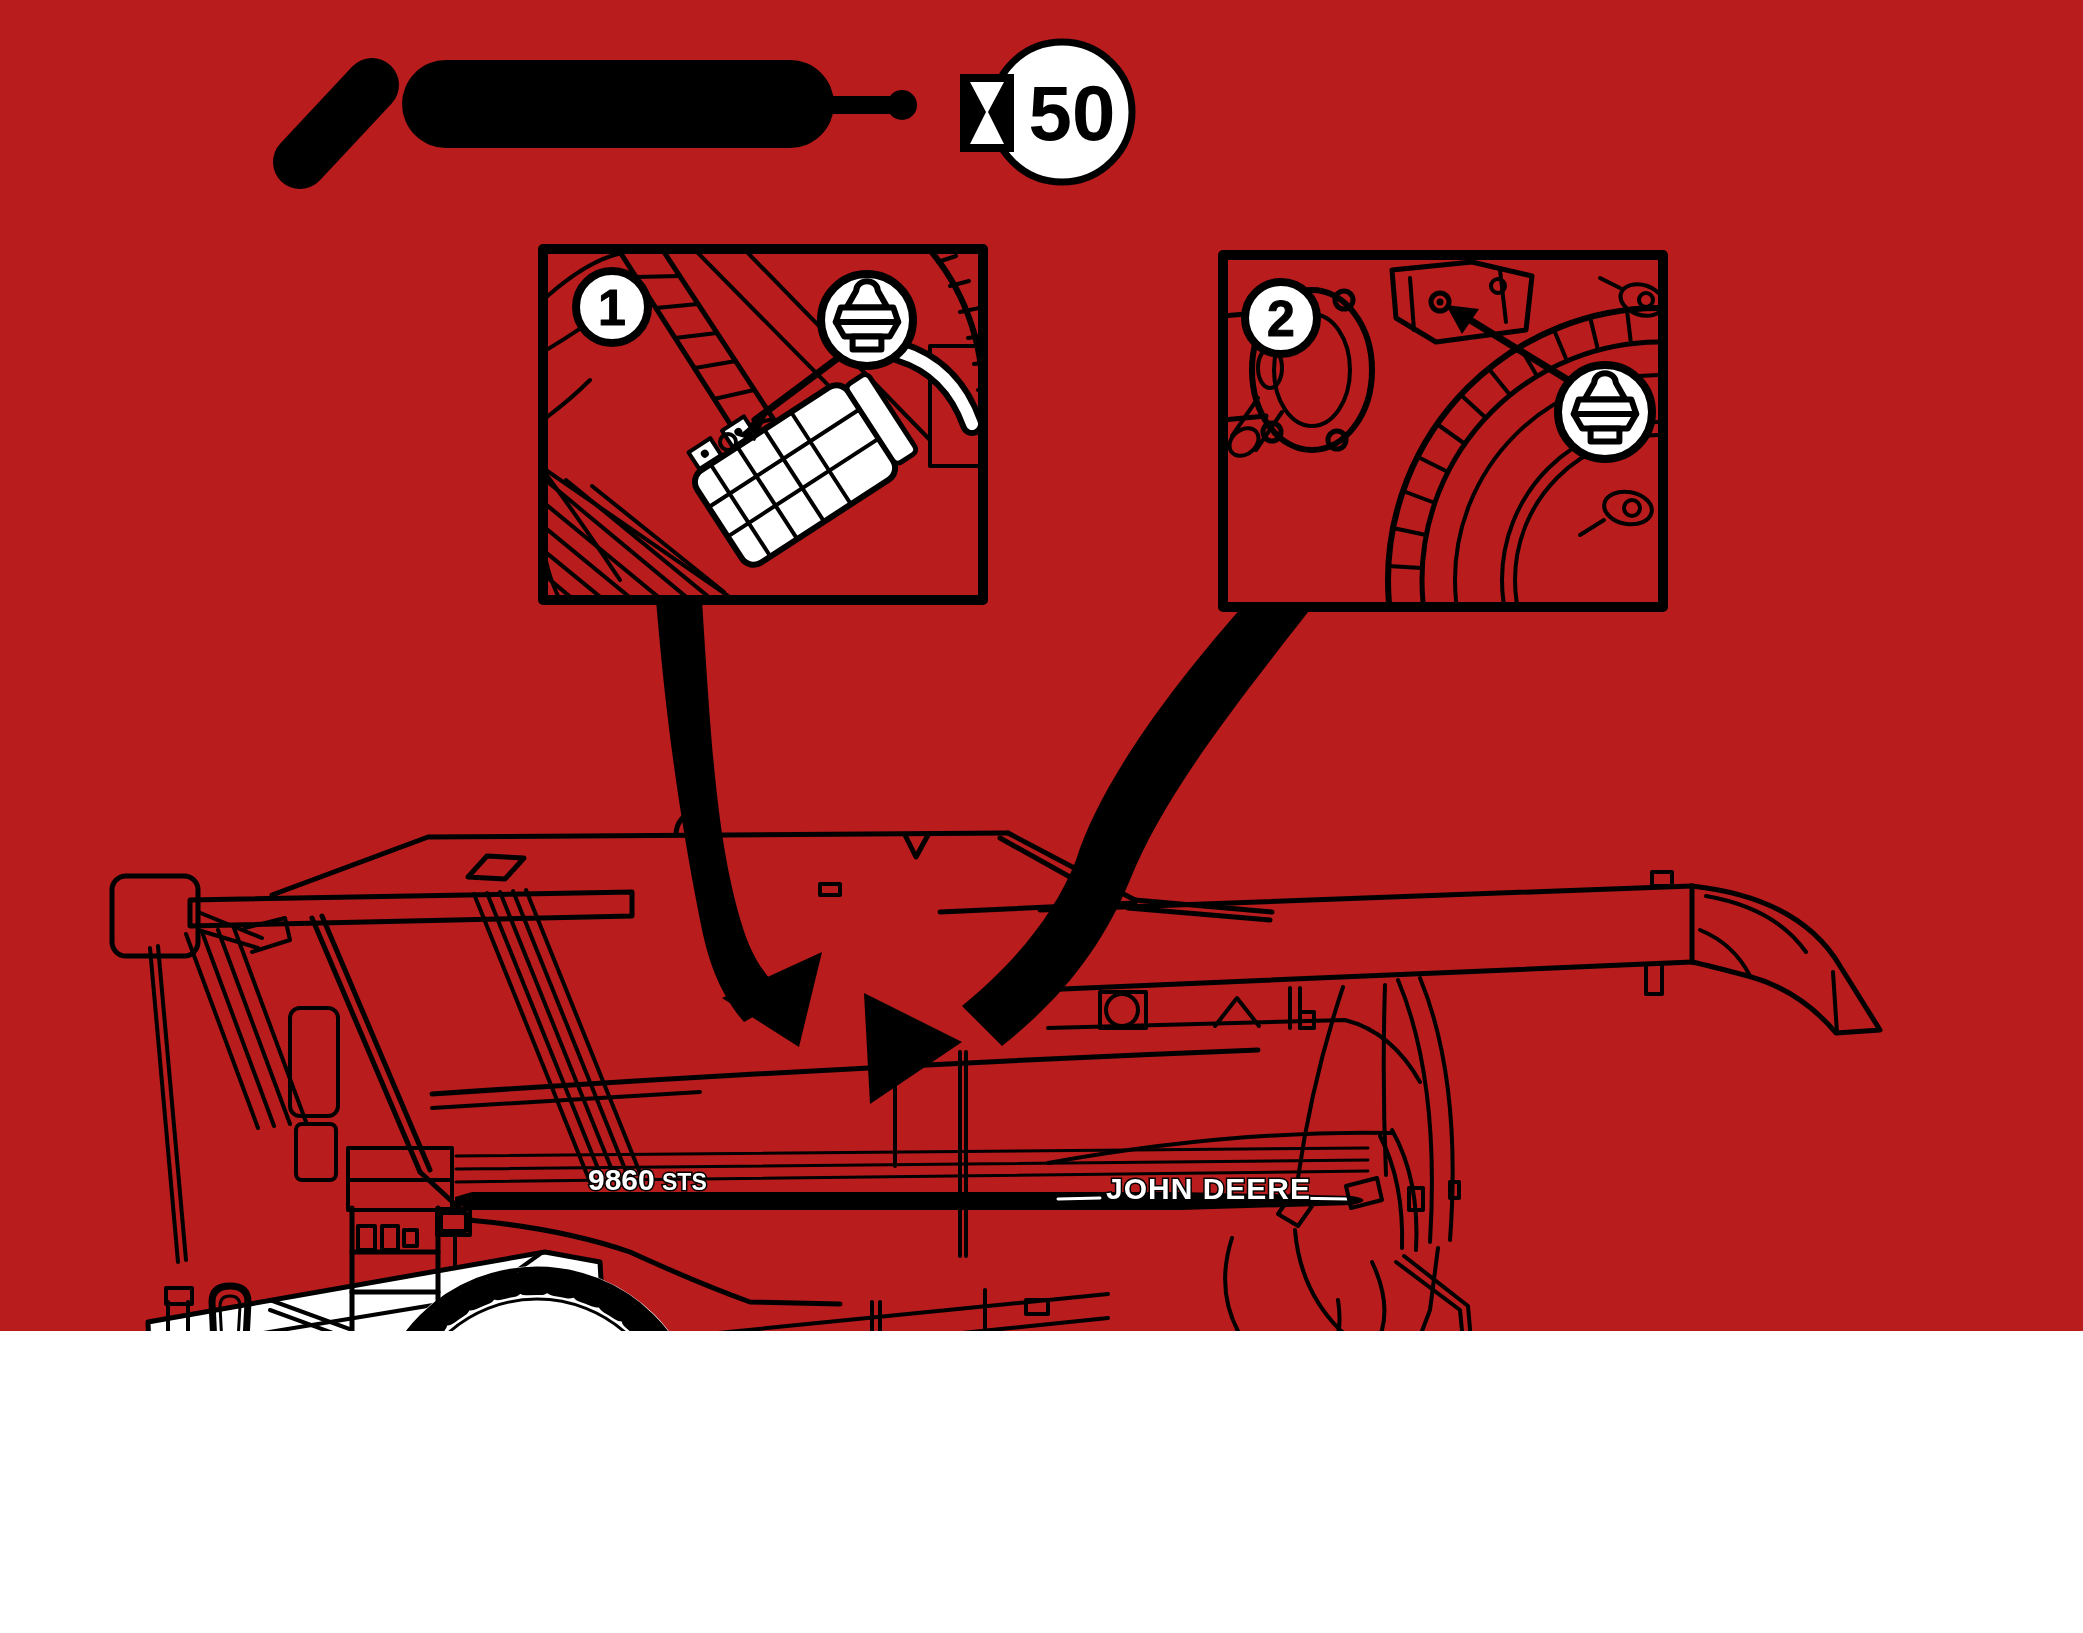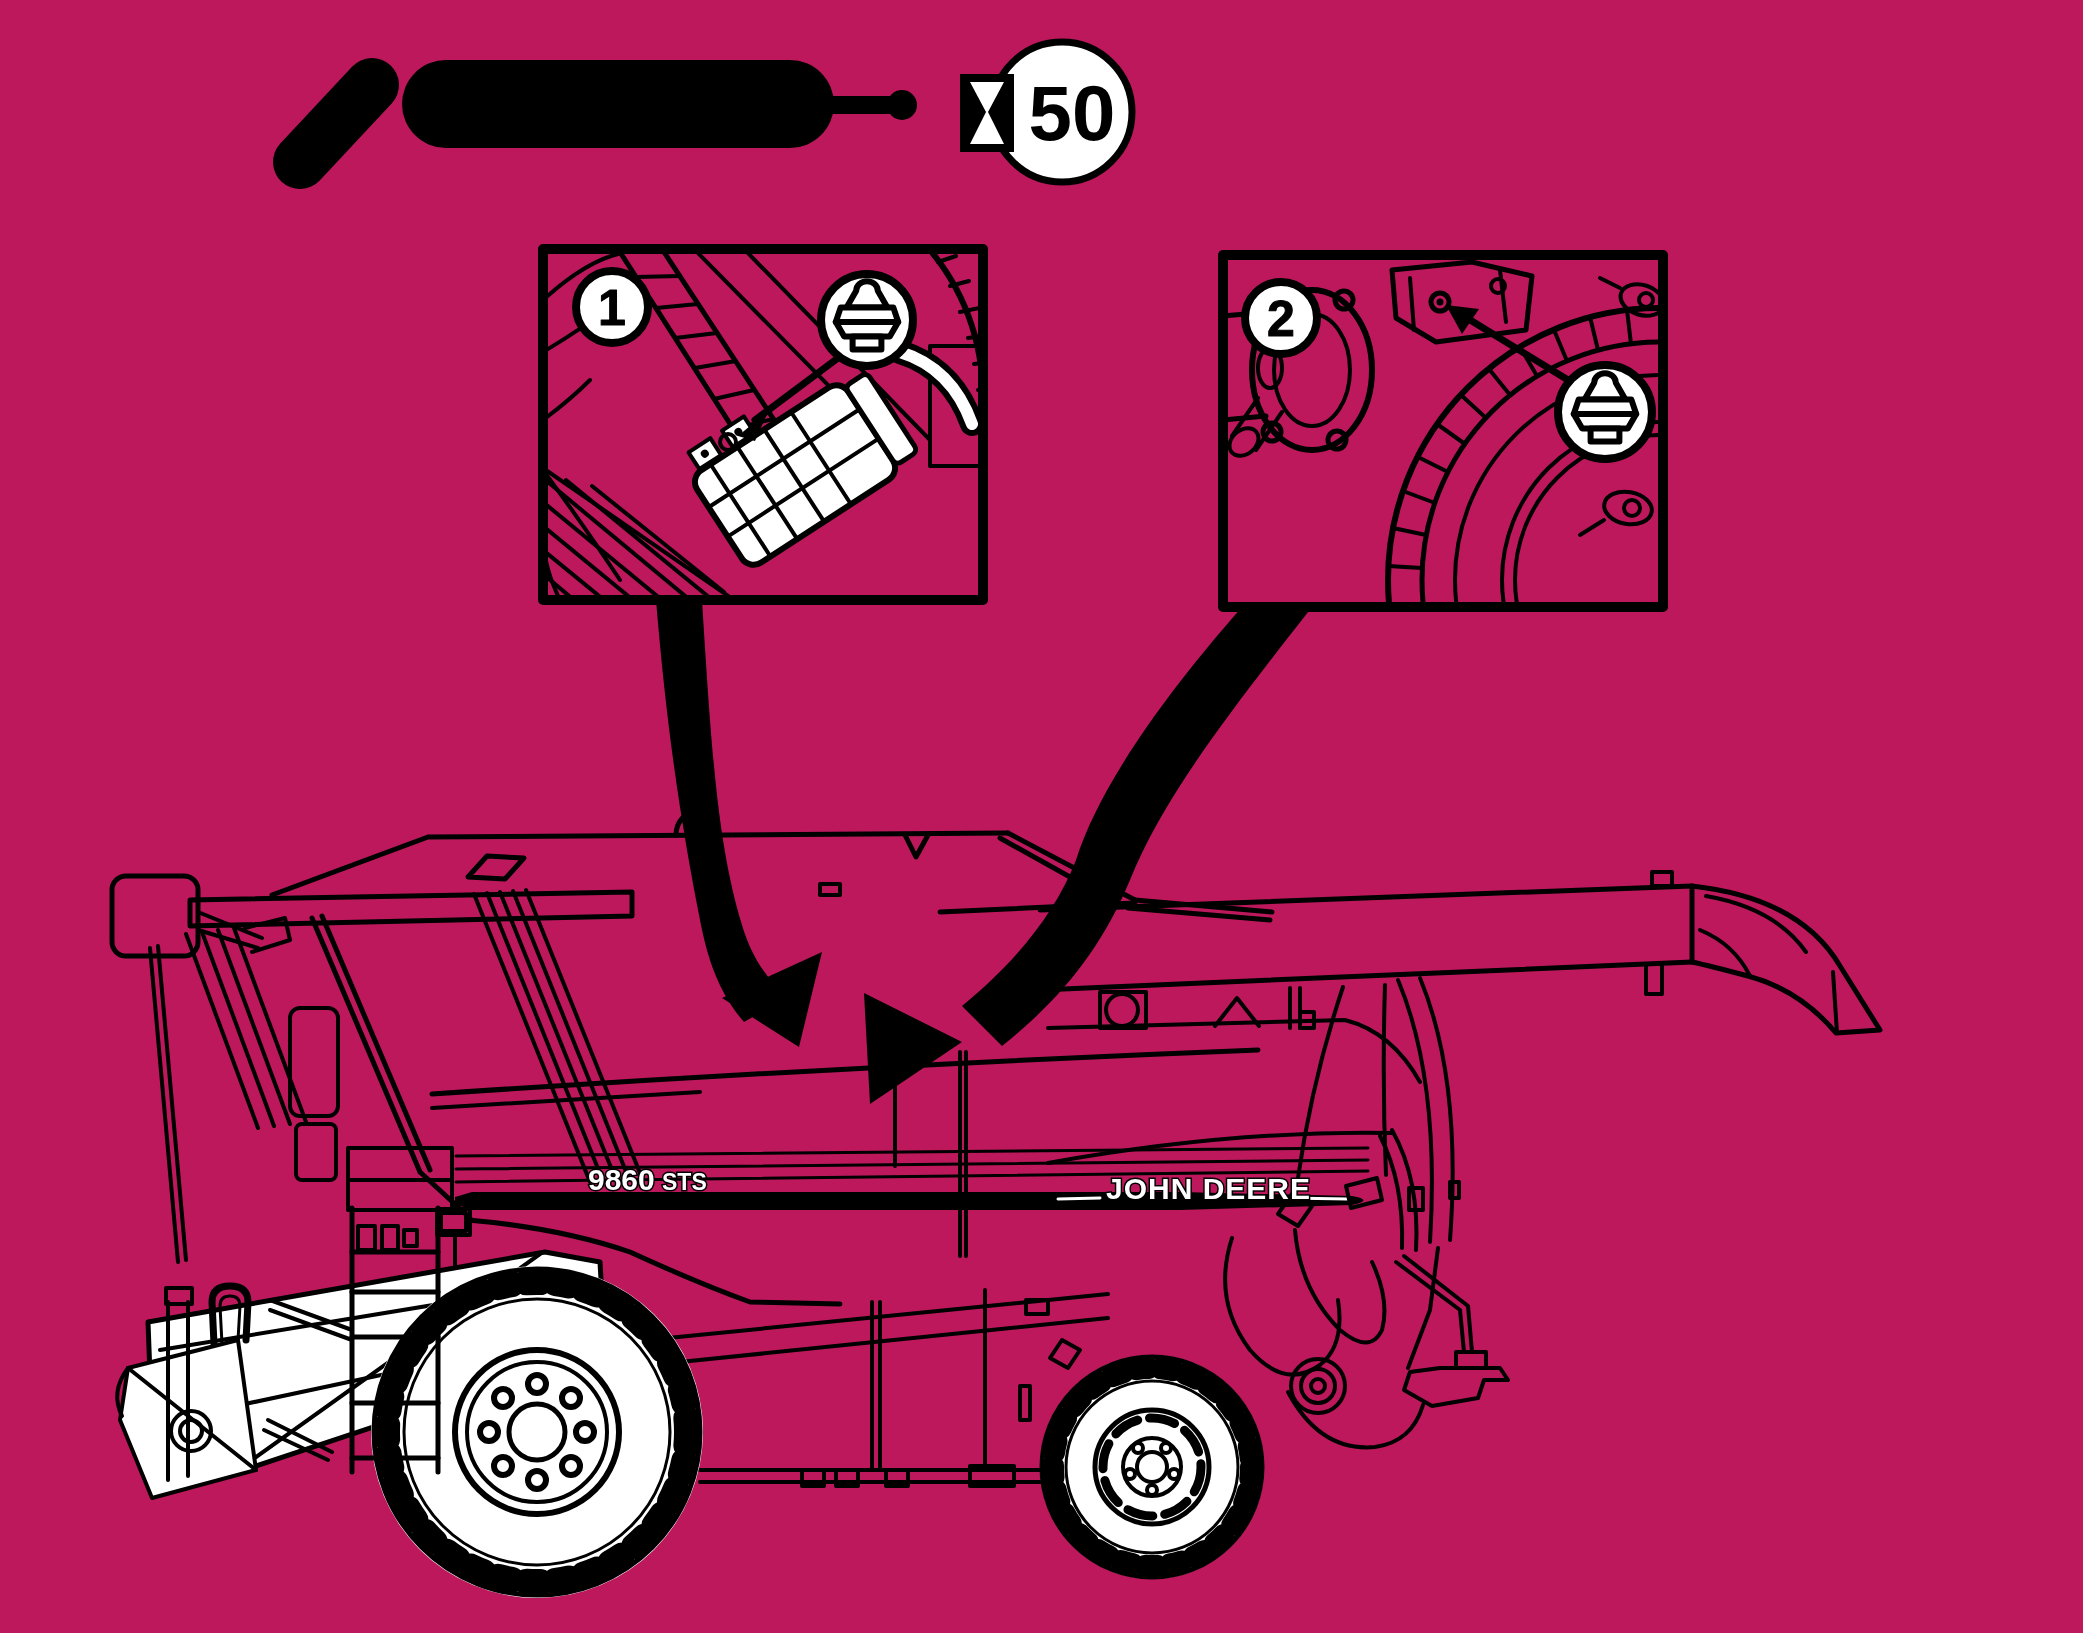--- a/index.html
+++ b/index.html
@@ -1,17 +1,17 @@
 <!DOCTYPE html>
 <html><head>
 <meta charset="utf-8">
 <style>
   html,body{margin:0;padding:0;background:#ffffff;}
   body{font-family:"Liberation Sans", sans-serif;}
-  .stage{width:2083px;height:1633px;position:relative;background:#be185d;}
+  .stage{width:2083px;height:1331px;position:relative;background:#b91c1c;}
   svg{display:block;}
   text{font-family:"Liberation Sans", sans-serif;}
   .callout-num{font-size:50px;font-weight:bold;fill:#000;}
   .interval{font-size:78px;font-weight:bold;fill:#000;}
   .decal{font-weight:bold;fill:#ffffff;stroke:#000000;paint-order:stroke fill;}
 </style>
 </head>
 <body>
 
 <div class="stage">

